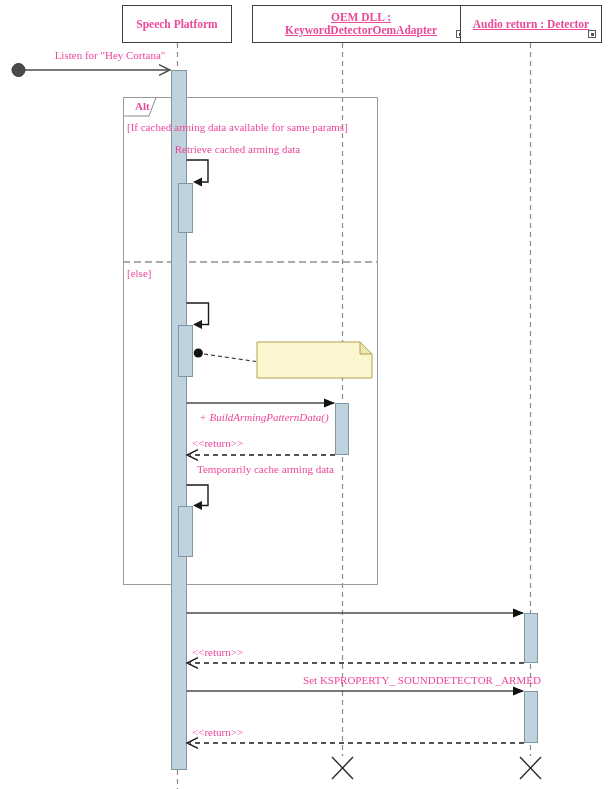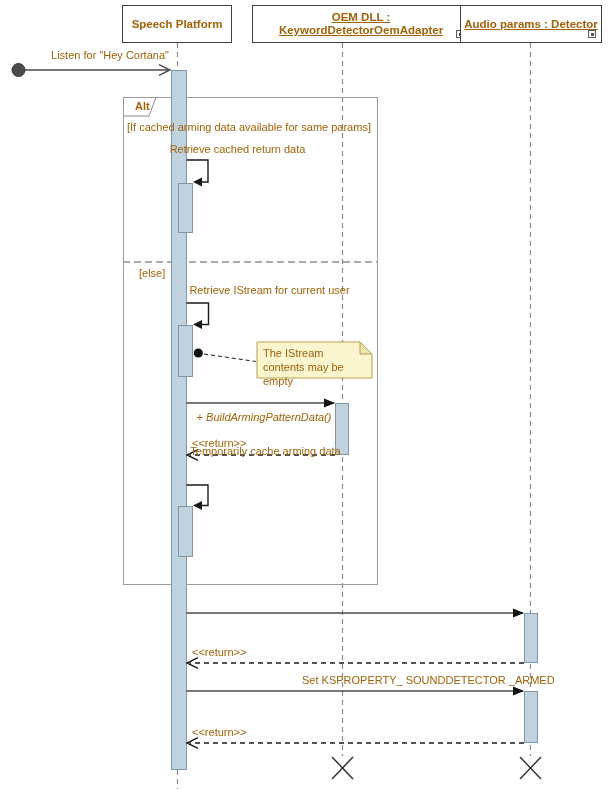--- a/index.html
+++ b/index.html
@@ -1,18 +1,18 @@
 <!DOCTYPE html>
 <html><head>
 <meta charset="utf-8">
 <style>
   html,body{margin:0;padding:0;background:#fff;}
   #canvas{
     position:relative;width:609px;height:789px;background:#ffffff;
-    font-family:Liberation Sans, sans-serif;color:#a16207;overflow:hidden;
+    font-family:Liberation Serif, serif;color:#ec4899;overflow:hidden;
   }
   svg.layer{position:absolute;left:0;top:0;width:609px;height:789px;}
   #under-layer{z-index:0;}
   #over-layer{z-index:3;pointer-events:none;}
   .participant{
     position:absolute;top:5px;height:38px;background:#ffffff;border:1.5px solid #3f3f3f;
     box-sizing:border-box;display:flex;flex-direction:column;align-items:center;justify-content:center;
     z-index:2;font-weight:bold;font-size:11.5px;line-height:13px;text-align:center;
   }
   .participant .u{text-decoration:underline;}
@@ -60,21 +60,21 @@
 
   <div class="participant" style="left:122px;width:110px;">
     <span>Speech Platform</span>
   </div>
   <div class="participant" style="left:252px;width:218px;">
     <span class="u">OEM DLL :</span>
     <span class="u">KeywordDetectorOemAdapter</span>
     <span class="expand-icon"></span>
   </div>
   <div class="participant" style="left:460px;width:142px;">
-    <span class="u">Audio params : Detector</span>
+    <span class="u">Audio return : Detector</span>
     <span class="expand-icon"></span>
   </div>
 
   <div class="activation" style="left:170.5px;top:70px;width:16px;height:700px;"></div>
   <div class="activation" style="left:177.5px;top:183px;width:15px;height:50px;"></div>
   <div class="activation" style="left:177.5px;top:325px;width:15px;height:52px;"></div>
   <div class="activation" style="left:177.5px;top:506px;width:15px;height:51px;"></div>
   <div class="activation" style="left:335px;top:403px;width:14px;height:52px;"></div>
   <div class="activation" style="left:524px;top:613px;width:14px;height:50px;"></div>
   <div class="activation" style="left:524px;top:691px;width:14px;height:52px;"></div>
@@ -142,24 +142,22 @@
     </g>
     <g stroke="#2a2a2a" stroke-width="1.4">
       <line x1="520" y1="757" x2="541" y2="779"></line>
       <line x1="541" y1="757" x2="520" y2="779"></line>
     </g>
   </svg>
 
   <div class="label bold" style="left:135px;top:100px;">Alt</div>
   <div class="label centered" style="left:40px;top:49px;width:140px;">Listen for "Hey Cortana"</div>
   <div class="label" style="left:127px;top:121px;">[If cached arming data available for same params]</div>
-  <div class="label centered" style="left:157px;top:143px;width:161px;">Retrieve cached return data</div>
-  <div class="label" style="left:127px;top:267px;margin-left:12px;">[else]</div>
-  <div class="label centered" style="left:189px;top:284px;width:161px;">Retrieve IStream for current user</div>
+  <div class="label centered" style="left:157px;top:143px;width:161px;">Retrieve cached arming data</div>
+  <div class="label" style="left:127px;top:267px;">[else]</div>
   <div class="label centered italic" style="left:196px;top:411px;width:136px;">+ BuildArmingPatternData()</div>
   <div class="label" style="left:192px;top:437px;">&lt;&lt;return&gt;&gt;</div>
-  <div class="label centered" style="left:185px;top:445px;width:161px;text-align:center;">Temporarily cache arming data</div>
+  <div class="label centered" style="left:185px;top:463px;width:161px;text-align:center;">Temporarily cache arming data</div>
   <div class="label" style="left:192px;top:646px;">&lt;&lt;return&gt;&gt;</div>
   <div class="label centered" style="left:302px;top:674px;width:240px;">Set KSPROPERTY_ SOUNDDETECTOR _ARMED</div>
   <div class="label" style="left:192px;top:726px;">&lt;&lt;return&gt;&gt;</div>
-  <div class="note-text">The IStream contents may be empty</div>
 
 </div>
 
 </body></html>

